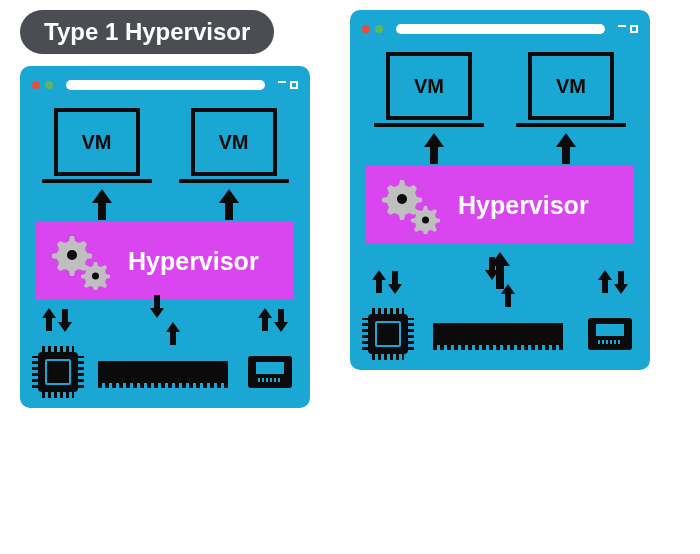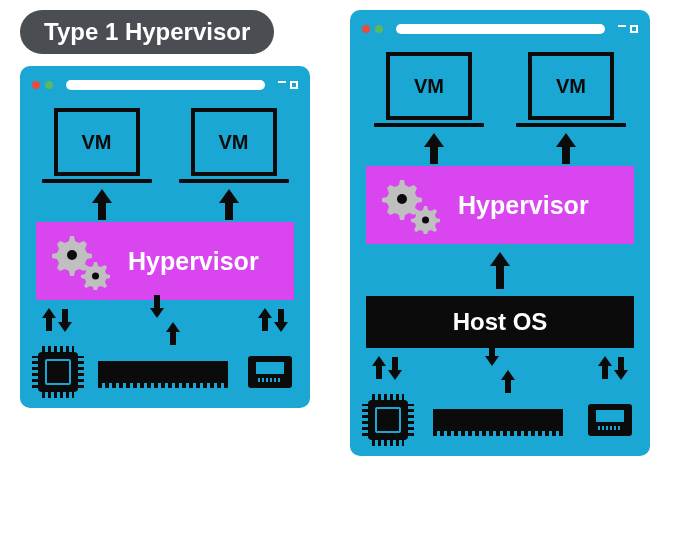--- a/index.html
+++ b/index.html
@@ -348,23 +348,20 @@
           <circle cx="47.5" cy="44" r="3.5" fill="#0b0b0b"></circle>
         </g>
       </svg>
       <span class="hvlabel">Hypervisor</span>
     </div>
 
     <div class="arrow-single">
       <div class="arrow-up big"></div>
     </div>
 
-    <div class="hostbox">
-      <span>Host OS</span>
-    </div>
 
     <div class="hwarrows">
       <div class="ud-arrow">
           <div class="pair">
             <div class="small-up"></div>
             <div class="small-down"></div>
           </div>
         </div>
       <div class="ud-arrow rev">
           <div class="pair">

